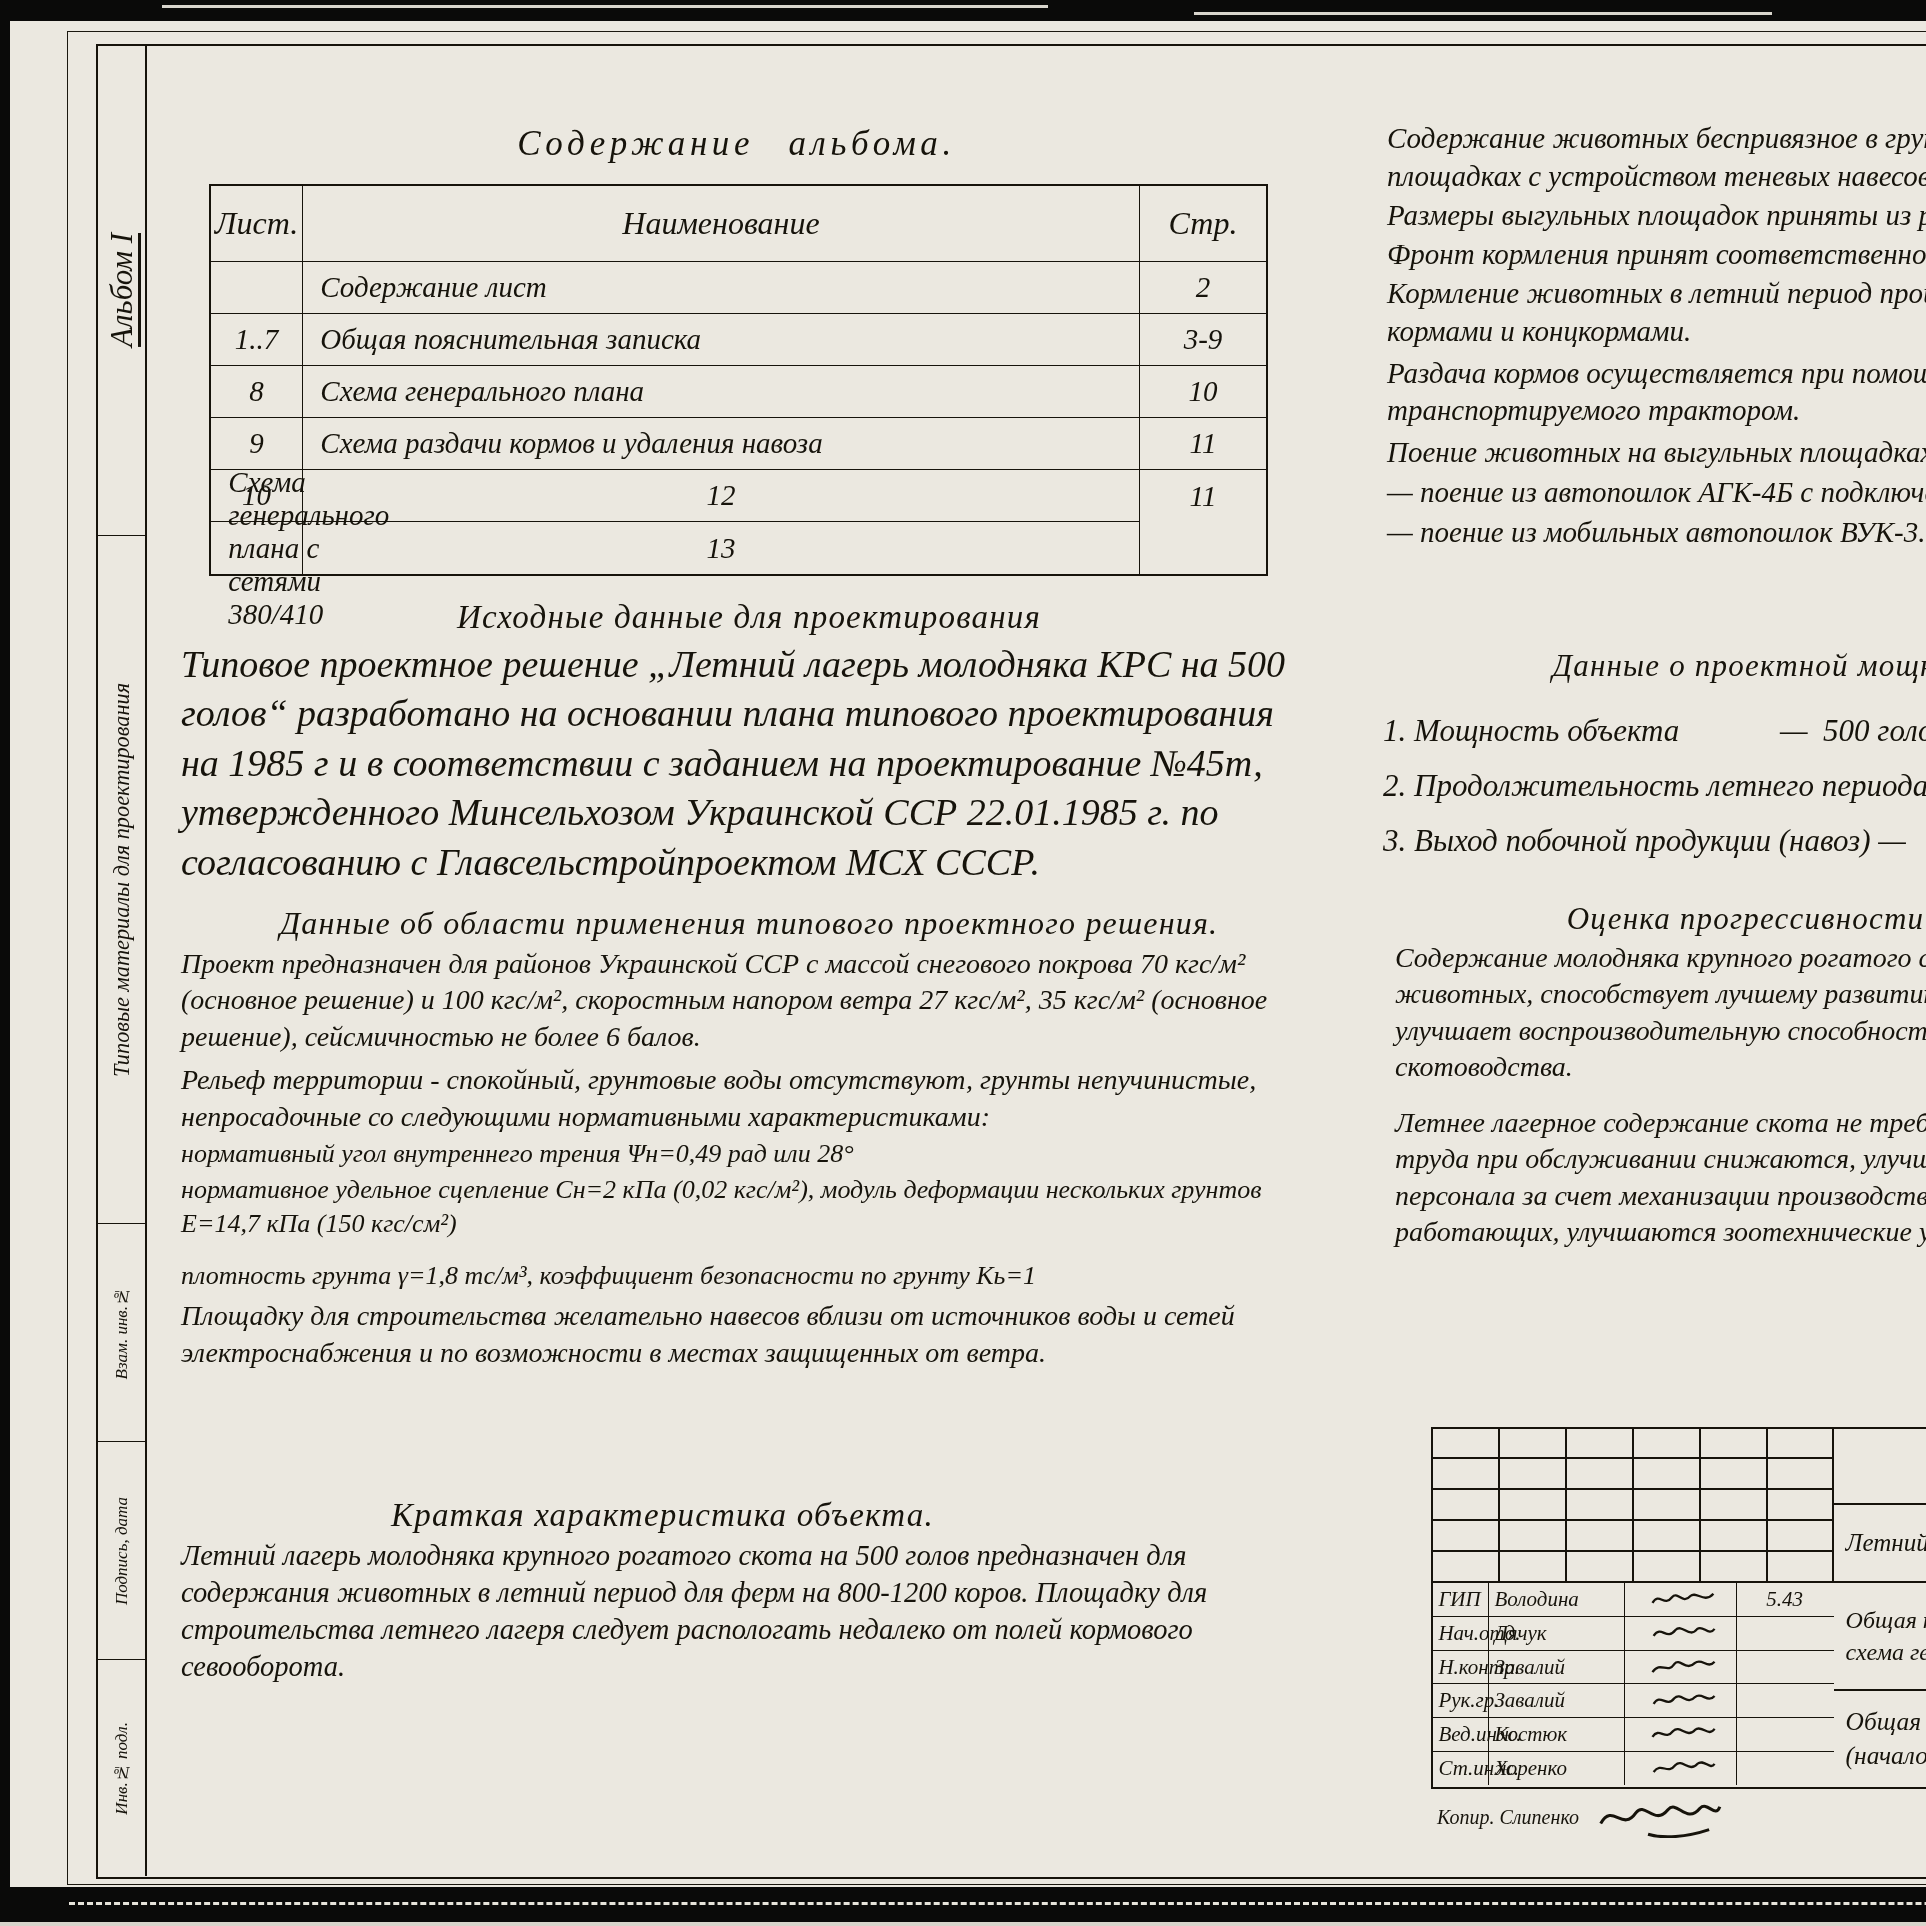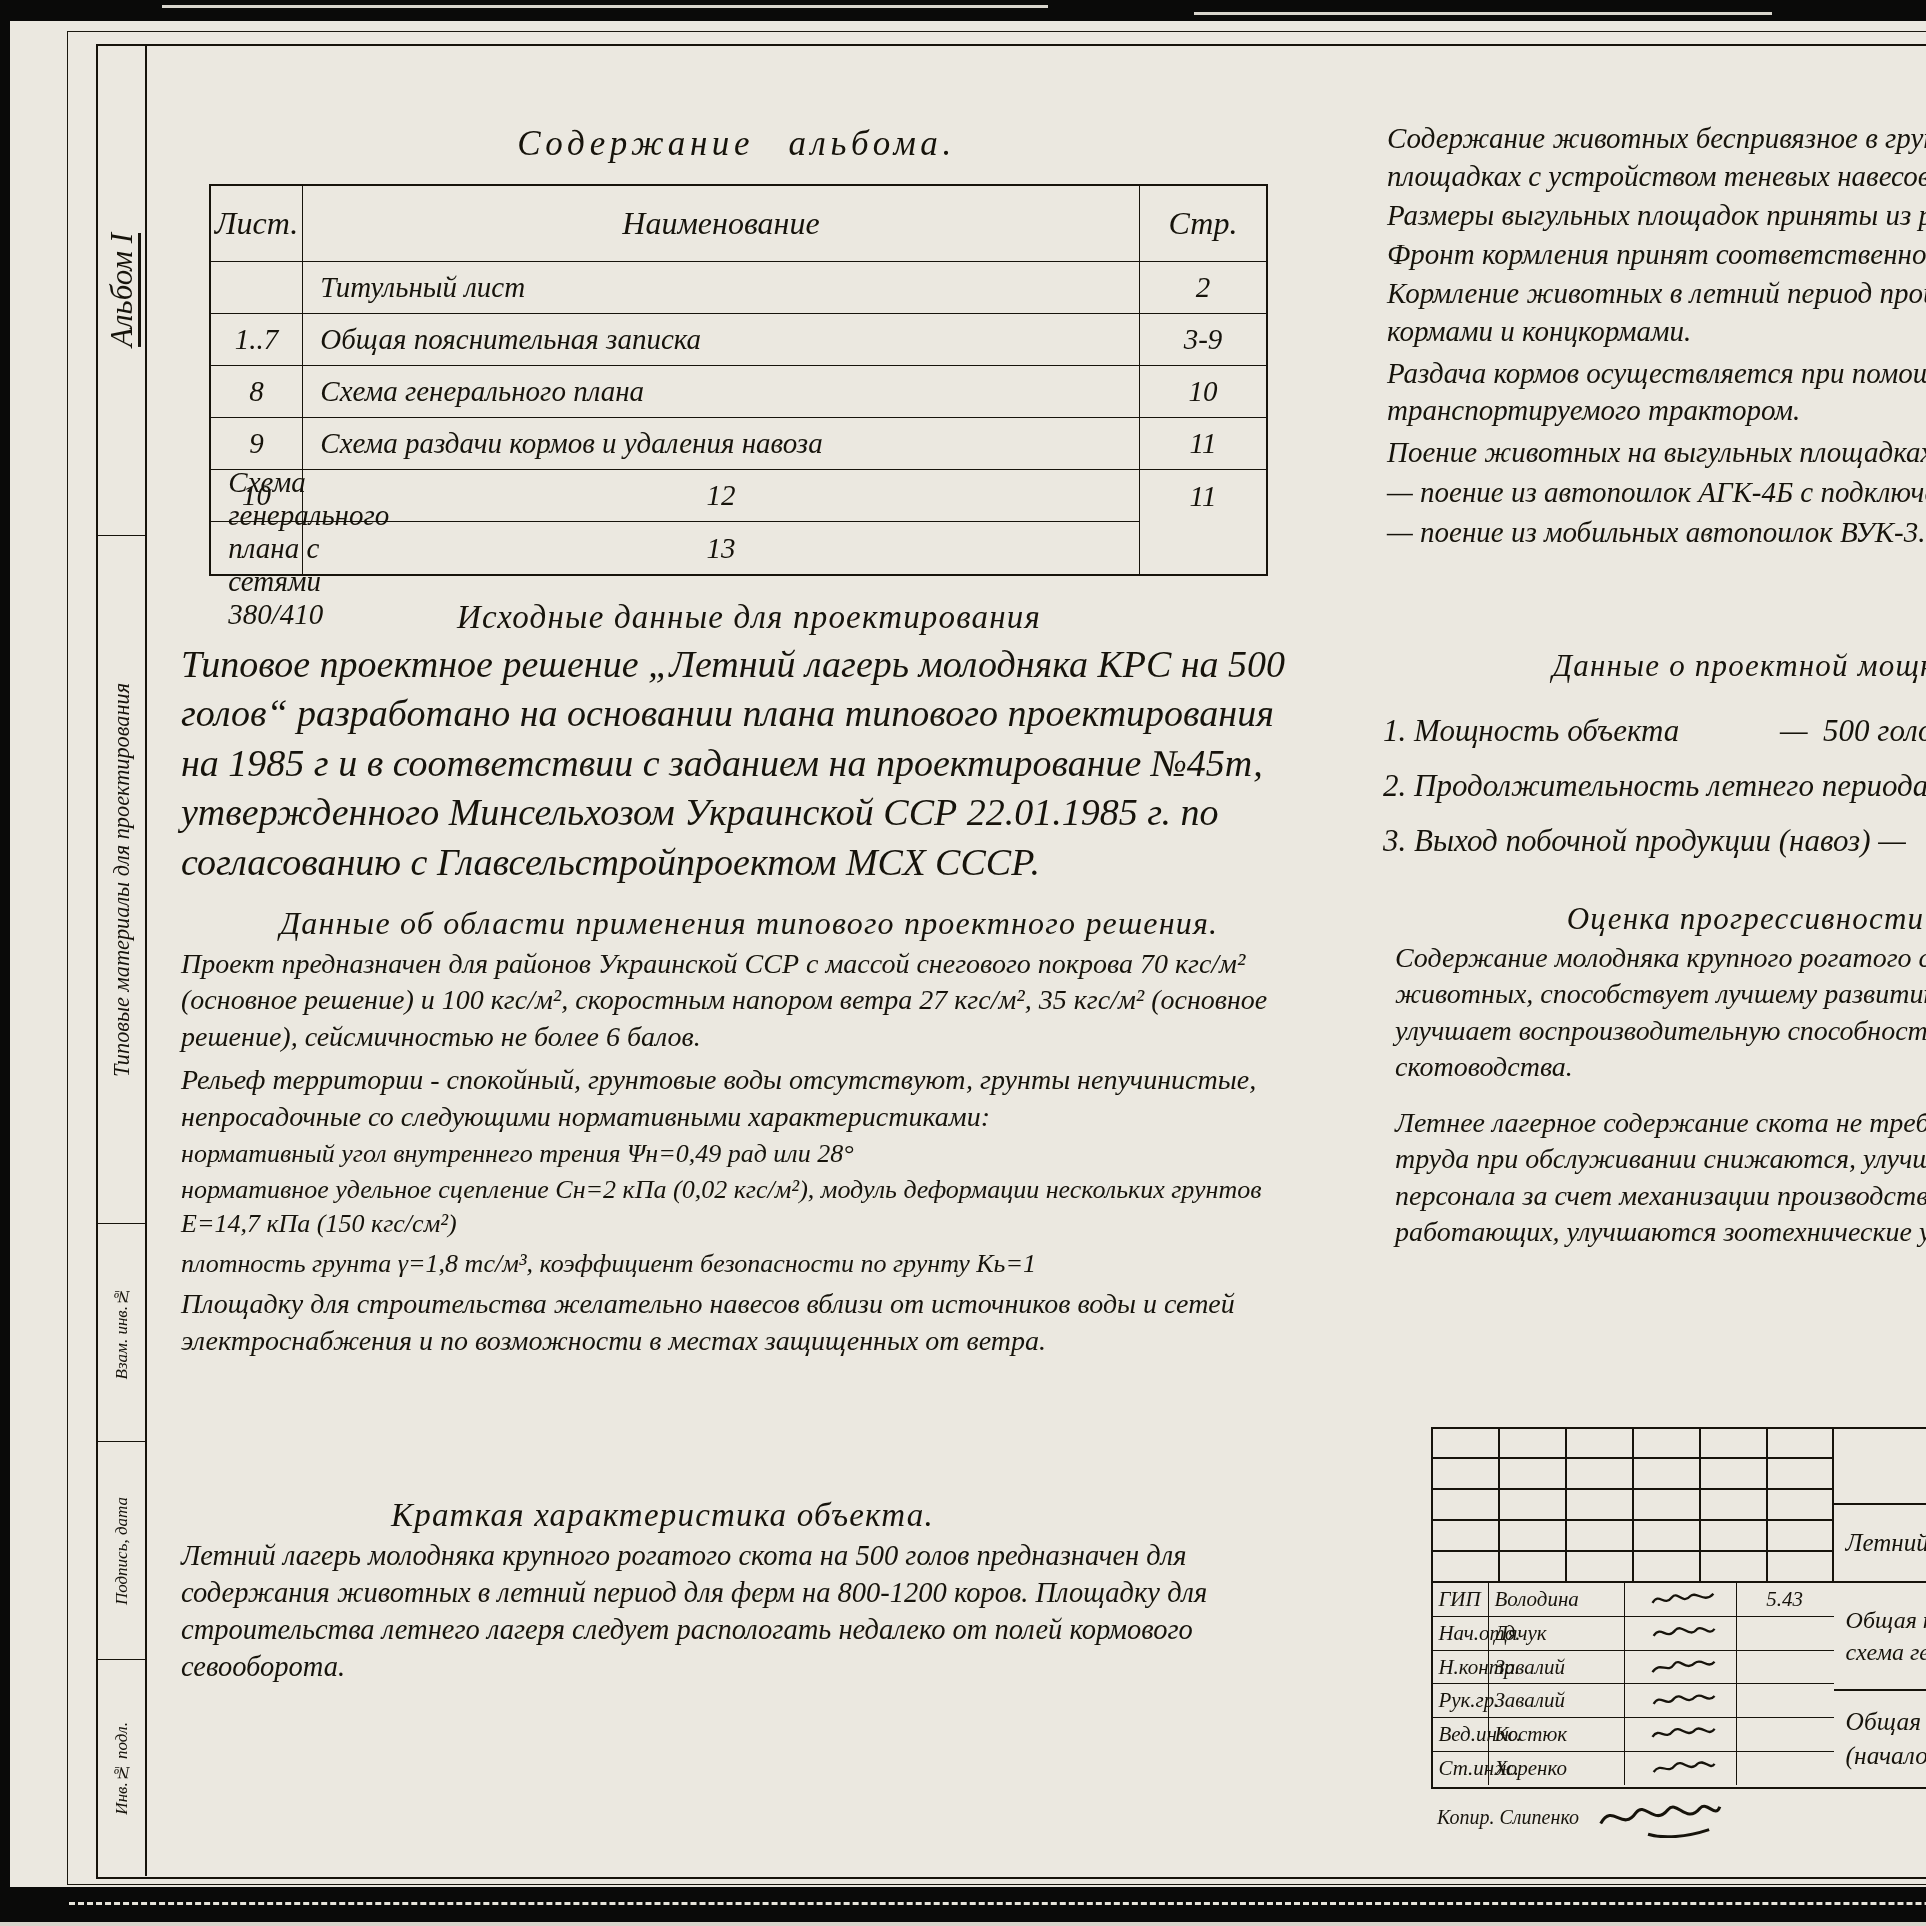--- a/index.html
+++ b/index.html
@@ -93,21 +93,21 @@
   </div>
 </div>
 
 <div class="abs toc-title">Содержание альбома.</div>
 <div class="abs toc">
   <div class="hd">Лист.</div>
   <div class="hd">Наименование</div>
   <div class="hd">Стр.</div>
 
   <div></div>
-  <div class="name">Титульный лист</div>
+  <div class="name">Содержание лист</div>
   <div>2</div>
 
   <div>1..7</div>
   <div class="name">Общая пояснительная записка</div>
   <div>3-9</div>
 
   <div>8</div>
   <div class="name">Схема генерального плана</div>
   <div>10</div>
 
@@ -125,21 +125,21 @@
 
 <div class="abs h" style="left:181px;top:599px;width:1136px;">Исходные данные для проектирования</div>
 <div class="abs p noindent" style="left:181px;top:640px;width:1129px;">Типовое проектное решение „Летний лагерь молодняка КРС на 500 голов“ разработано на основании плана типового проектирования на 1985 г и в соответствии с заданием на проектирование №45т, утвержденного Минсельхозом Украинской ССР 22.01.1985 г. по согласованию с Главсельстройпроектом МСХ СССР.</div>
 
 <div class="abs h" style="left:169px;top:905px;width:1160px;font-size:32px;">Данные об области применения типового проектного решения.</div>
 <div class="abs" style="left:181px;top:946px;width:1136px;">
   <p class="p noindent" style="font-size:28px;margin:0 0 7px 0;">Проект предназначен для районов Украинской ССР с массой снегового покрова 70 кгс/м² (основное решение) и 100 кгс/м², скоростным напором ветра 27 кгс/м², 35 кгс/м² (основное решение), сейсмичностью не более 6 балов.</p>
   <p class="p noindent" style="font-size:28px;margin:0;">Рельеф территории - спокойный, грунтовые воды отсутствуют, грунты непучинистые, непросадочные со следующими нормативными характеристиками:</p>
   <p class="p noindent" style="font-size:26px;margin:2.3px 0 0 0;">нормативный угол внутреннего трения Ψн=0,49 рад или 28°</p>
   <p class="p noindent" style="font-size:26px;margin:2.3px 0 0 0;">нормативное удельное сцепление Сн=2 кПа (0,02 кгс/м²), модуль деформации нескольких грунтов Е=14,7 кПа (150 кгс/см²)</p>
-  <p class="p noindent" style="font-size:26px;margin:6px 0 0 0;">плотность грунта γ=1,8 тс/м³, коэффициент безопасности по грунту Кь=1</p>
+  <p class="p noindent" style="font-size:26px;margin:18px 0 0 0;">плотность грунта γ=1,8 тс/м³, коэффициент безопасности по грунту Кь=1</p>
   <p class="p noindent" style="font-size:28px;margin:5.4px 0 0 0;">Площадку для строительства желательно навесов вблизи от источников воды и сетей электроснабжения и по возможности в местах защищенных от ветра.</p>
 </div>
 
 <div class="abs h" style="left:181px;top:1497px;width:963px;">Краткая характеристика объекта.</div>
 <div class="abs p noindent" style="left:181px;top:1537px;width:1152px;font-size:28.5px;">Летний лагерь молодняка крупного рогатого скота на 500 голов предназначен для содержания животных в летний период для ферм на 800-1200 коров. Площадку для строительства летнего лагеря следует распологать недалеко от полей кормового севооборота.</div>
 
 <div class="abs" style="left:1387px;top:120px;width:1188px;">
   <p class="p noindent" style="font-size:29px;margin:0;">Содержание животных беспривязное в группах по 62-63 головы на выгульно-кормовых площадках с устройством теневых навесов над кормушками.</p>
   <p class="p noindent" style="font-size:29px;margin:1.5px 0 0 0;">Размеры выгульных площадок приняты из расчета 10 м² на 1 голову.</p>
   <p class="p noindent" style="font-size:29px;margin:1.5px 0 0 0;">Фронт кормления принят соответственно 0,6 м на голову.</p>

